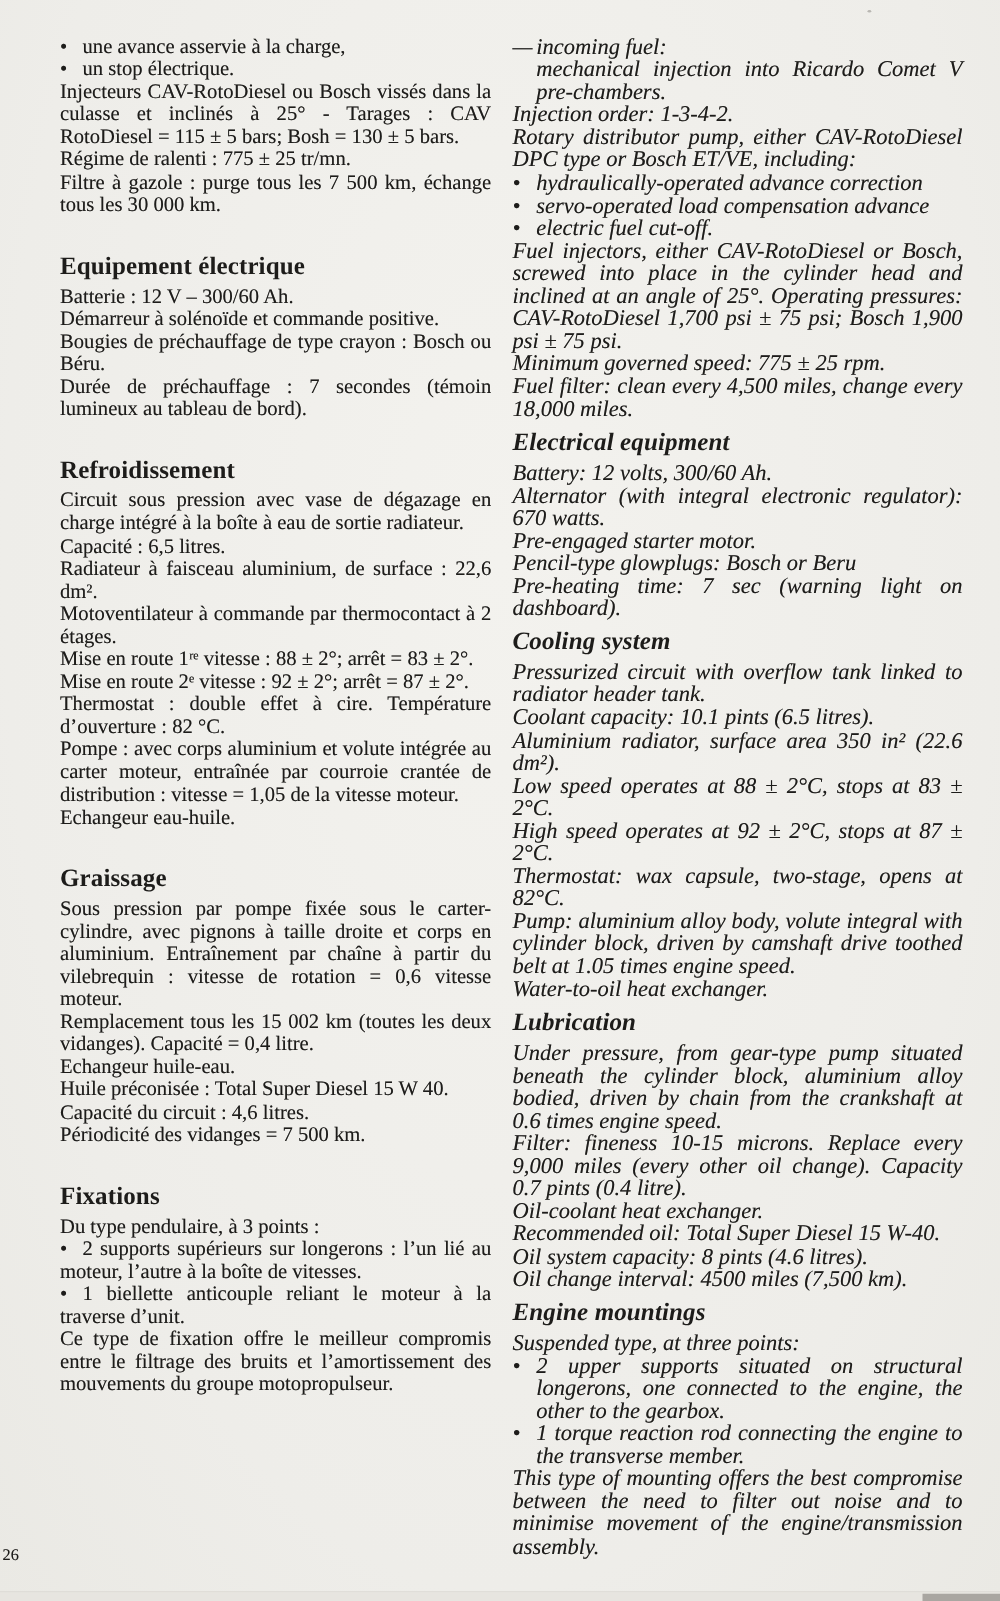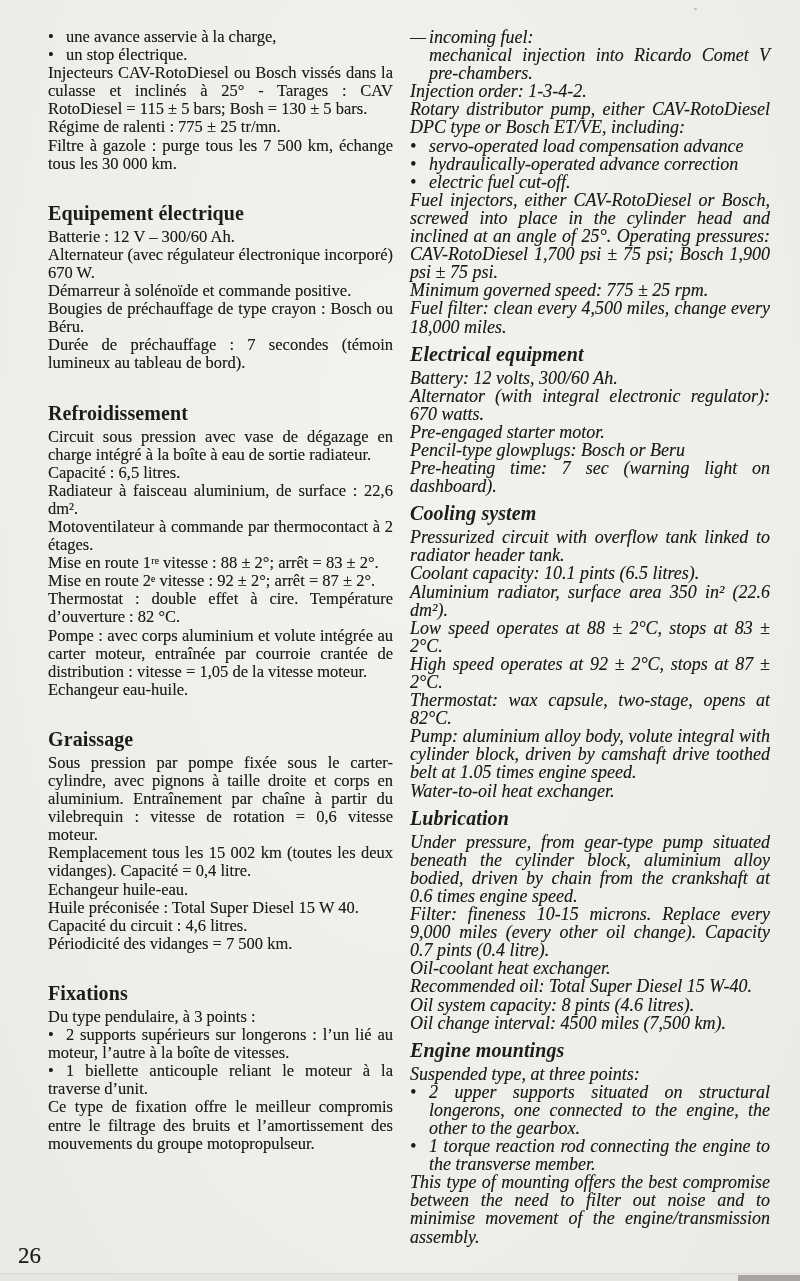--- a/index.html
+++ b/index.html
@@ -37,24 +37,23 @@
   }
   .col-right p { font-size:18px; }
 
   .marker { display:inline-block; text-indent:0; }
   .col-left  p.bullet .marker { width:18px; }
   .col-right p.bullet, .col-right p.dash { padding-left:19px; text-indent:-19px; }
   .col-right .marker { width:19px; }
   p.indent { padding-left:19px; }
 
   .page-number {
-    position:absolute; left:18px; top:1234px;
-    font-size:23px; line-height:20px;
+    position:absolute; left:2px; top:1234px;
+    font-size:13px; line-height:20px;
     text-shadow:0 0 0.4px rgba(25,25,25,0.45);
-    margin-top:12px;
   }
 
   
   .scan-bottom-band {
     position:absolute; left:0; right:0; bottom:0; height:7px;
     background:#e7e5e0;
   }
   .scan-bottom-line {
     position:absolute; left:0; right:0; bottom:7px; height:1px;
     background:#dbd9d4;
@@ -76,21 +75,20 @@
       <div class="section">
         <p class="bullet"><span class="marker">•</span><span>une avance asservie à la charge,</span></p>
         <p class="bullet"><span class="marker">•</span><span>un stop électrique.</span></p>
         <p class="text"><span>Injecteurs CAV-RotoDiesel ou Bosch vissés dans la culasse et inclinés à 25° - Tarages : CAV RotoDiesel = 115 ± 5 bars; Bosh = 130 ± 5 bars.</span></p>
         <p class="text"><span>Régime de ralenti : 775 ± 25 tr/mn.</span></p>
         <p class="text"><span>Filtre à gazole : purge tous les 7 500 km, échange tous les 30 000 km.</span></p>
       </div>
       <div class="section">
         <h3>Equipement électrique</h3>
         <p class="text"><span>Batterie : 12 V – 300/60 Ah.</span></p>
-        <p class="text"><span>Alternateur (avec régulateur électronique incorporé) 670 W.</span></p>
         <p class="text"><span>Démarreur à solénoïde et commande positive.</span></p>
         <p class="text"><span>Bougies de préchauffage de type crayon : Bosch ou Béru.</span></p>
         <p class="text"><span>Durée de préchauffage : 7 secondes (témoin lumineux au tableau de bord).</span></p>
       </div>
       <div class="section">
         <h3>Refroidissement</h3>
         <p class="text"><span>Circuit sous pression avec vase de dégazage en charge intégré à la boîte à eau de sortie radiateur.</span></p>
         <p class="text"><span>Capacité : 6,5 litres.</span></p>
         <p class="text"><span>Radiateur à faisceau aluminium, de surface : 22,6 dm².</span></p>
         <p class="text"><span>Motoventilateur à commande par thermocontact à 2 étages.</span></p>
@@ -116,22 +114,22 @@
         <p class="bullet"><span class="marker">•</span><span>1 biellette anticouple reliant le moteur à la traverse d’unit.</span></p>
         <p class="text"><span>Ce type de fixation offre le meilleur compromis entre le filtrage des bruits et l’amortissement des mouvements du groupe motopropulseur.</span></p>
       </div>
     </div>
   <div class="col col-right" lang="en">
       <div class="section">
         <p class="dash"><span class="marker">—</span><span>incoming fuel:</span></p>
         <p class="indent"><span>mechanical injection into Ricardo Comet V pre-chambers.</span></p>
         <p class="text"><span>Injection order: 1-3-4-2.</span></p>
         <p class="text"><span>Rotary distributor pump, either CAV-RotoDiesel DPC type or Bosch ET/VE, including:</span></p>
+        <p class="bullet"><span class="marker">•</span><span>hydraulically-operated advance correction</span></p>
         <p class="bullet"><span class="marker">•</span><span>servo-operated load compensation advance</span></p>
-        <p class="bullet"><span class="marker">•</span><span>hydraulically-operated advance correction</span></p>
         <p class="bullet"><span class="marker">•</span><span>electric fuel cut-off.</span></p>
         <p class="text"><span>Fuel injectors, either CAV-RotoDiesel or Bosch, screwed into place in the cylinder head and inclined at an angle of 25°. Operating pressures: CAV-RotoDiesel 1,700 psi ± 75 psi; Bosch 1,900 psi ± 75 psi.</span></p>
         <p class="text"><span>Minimum governed speed: 775 ± 25 rpm.</span></p>
         <p class="text"><span>Fuel filter: clean every 4,500 miles, change every 18,000 miles.</span></p>
       </div>
       <div class="section">
         <h3>Electrical equipment</h3>
         <p class="text"><span>Battery: 12 volts, 300/60 Ah.</span></p>
         <p class="text"><span>Alternator (with integral electronic regulator): 670 watts.</span></p>
         <p class="text"><span>Pre-engaged starter motor.</span></p>

